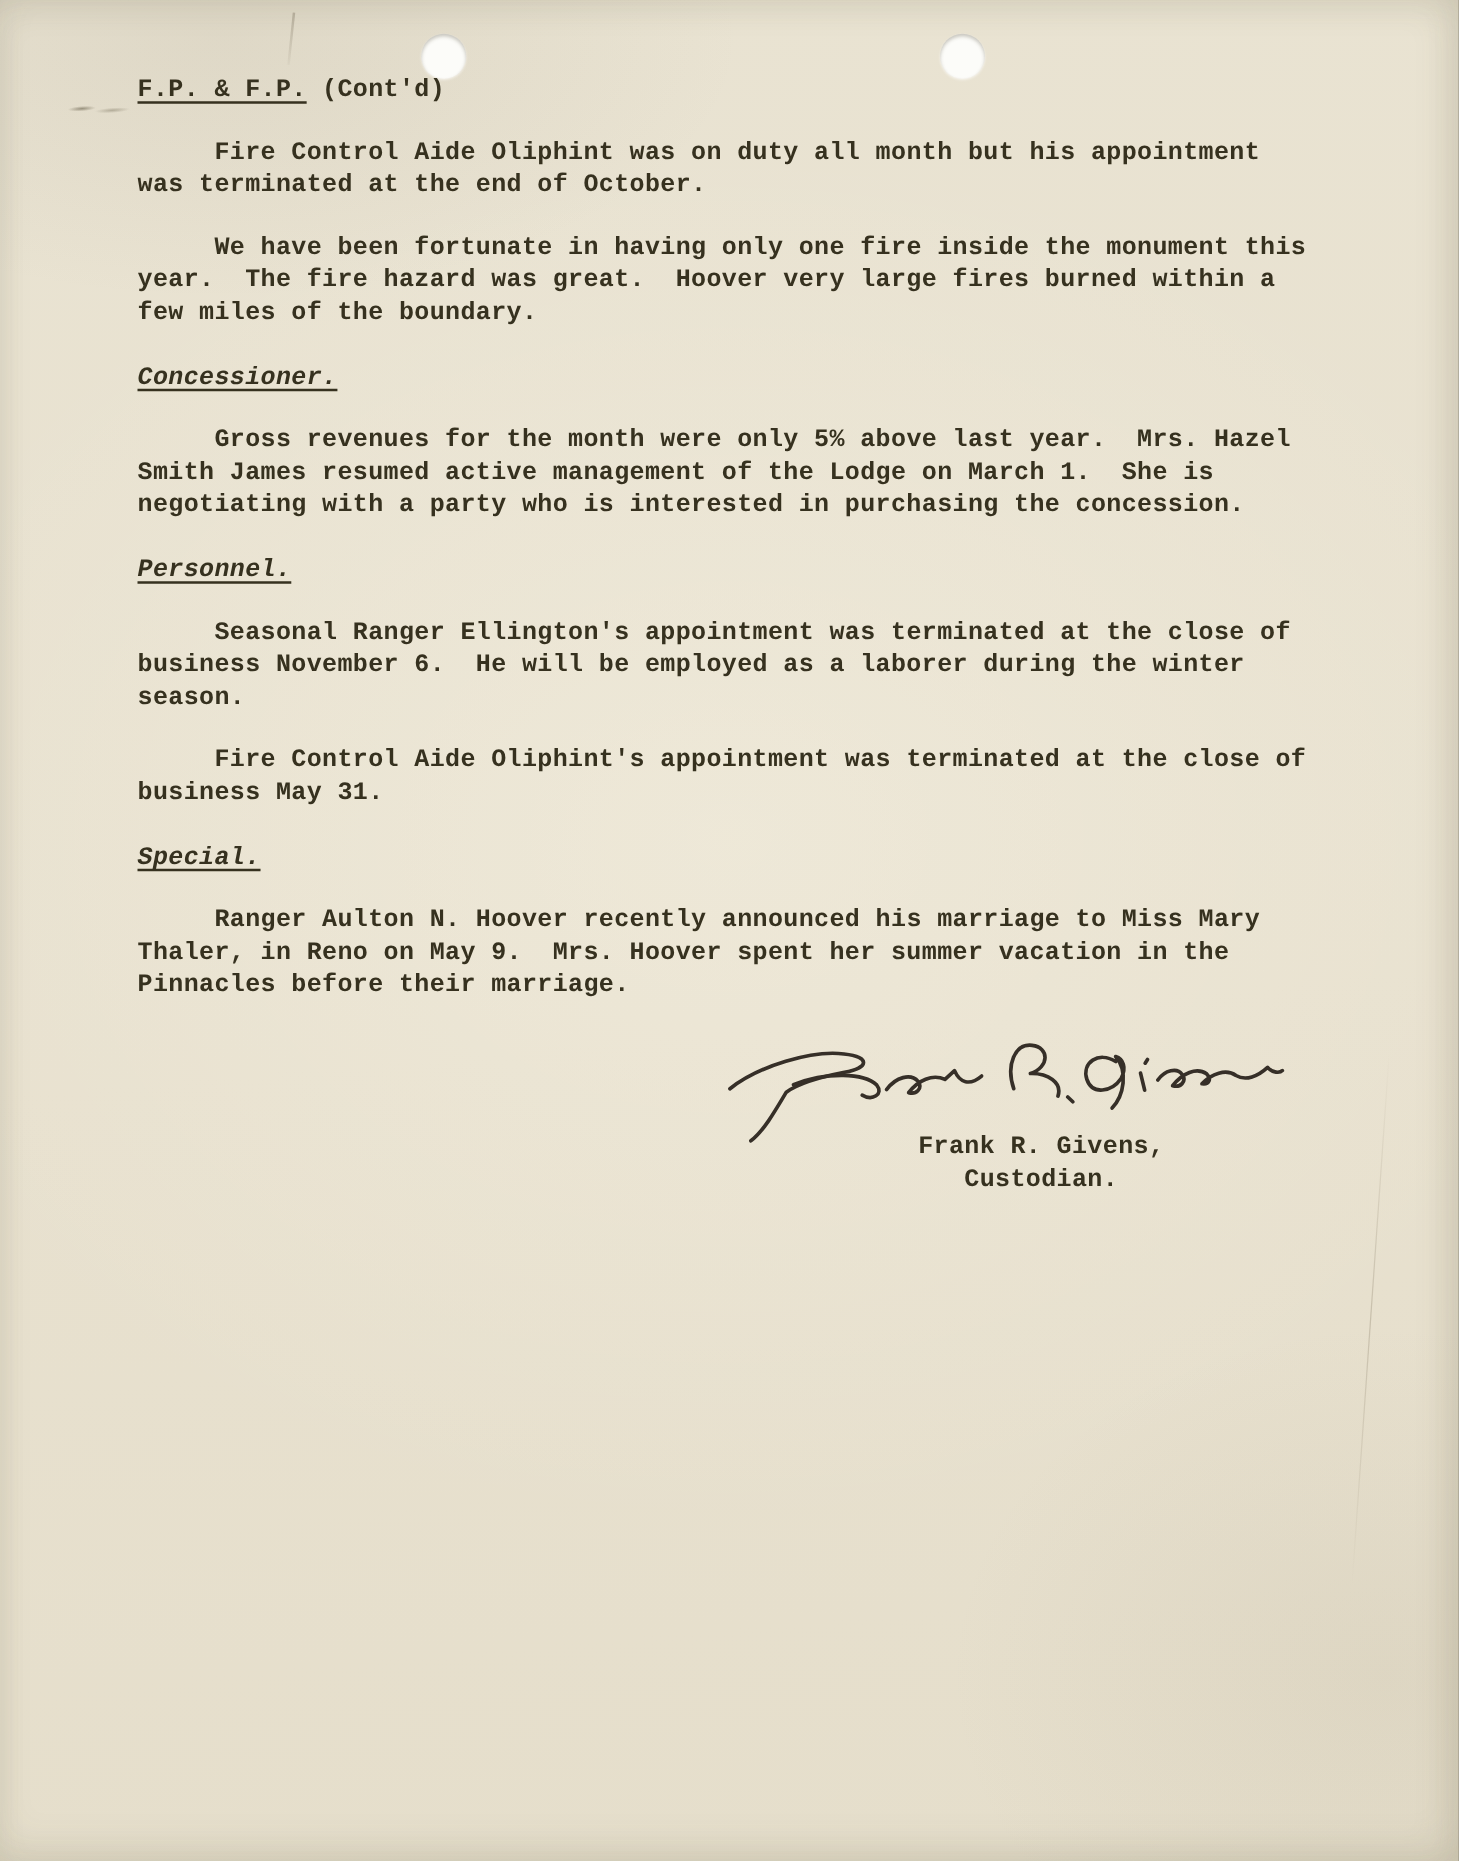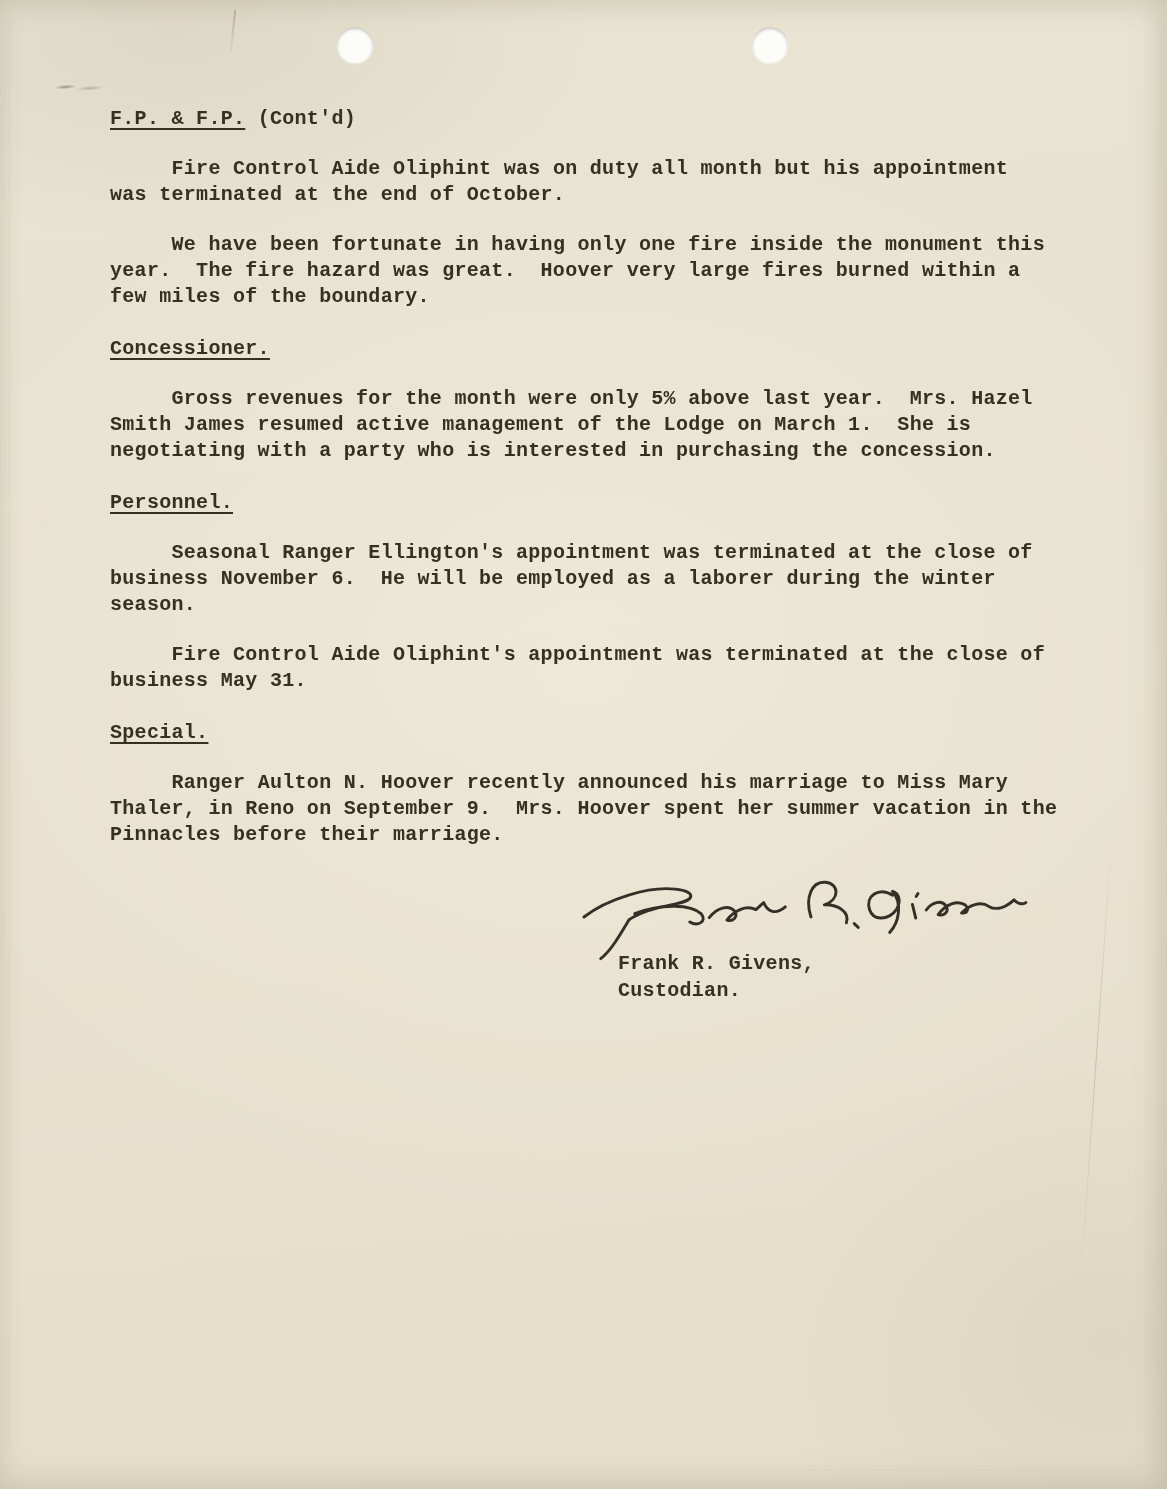--- a/index.html
+++ b/index.html
@@ -61,21 +61,21 @@
     position: absolute;
     right: 70px;
     top: 840px;
     width: 1px;
     height: 430px;
     background: linear-gradient(rgba(120,108,85,0.0), rgba(120,108,85,0.28), rgba(120,108,85,0.0));
     transform: rotate(4deg);
   }
   .content {
     position: relative;
-    padding: 106px 80px 0 110px;
+    padding: 60px 80px 0 110px;
     font-size: 20px;
     font-weight: 700;
     line-height: 26px;
     letter-spacing: 0.3px;
   }
   .doc-header {
     margin: 0;
     white-space: pre-wrap;
   }
   .u {
@@ -85,25 +85,26 @@
   }
   p.para {
     margin: 24px 0 0 0;
     white-space: pre-wrap;
   }
   h2.heading {
     margin: 26px 0 0 0;
     font-size: 20px;
     font-weight: 700;
     line-height: 26px;
+    font-style: italic;
   }
   .sig-block {
     margin: 14px 0 0 508px;
     width: 430px;
-    text-align: left;
+    text-align: center;
   }
   .sig-script {
     margin: 0 0 -10px -40px;
     transform: rotate(-1.5deg);
   }
   .sig-script svg { display: block; }
   .sig-typed div {
     line-height: 27px;
   }
 </style>
@@ -139,21 +140,21 @@
 
     <p class="para">     Seasonal Ranger Ellington's appointment was terminated at the close of
 business November 6.  He will be employed as a laborer during the winter season.</p>
 
     <p class="para">     Fire Control Aide Oliphint's appointment was terminated at the close of
 business May 31.</p>
 
     <h2 class="heading"><span class="u">Special.</span></h2>
 
     <p class="para">     Ranger Aulton N. Hoover recently announced his marriage to Miss Mary
-Thaler, in Reno on September 9.  Mrs. Hoover spent her summer vacation in the
+Thaler, in Reno on May 9.  Mrs. Hoover spent her summer vacation in the
 Pinnacles before their marriage.</p>
 
     <div class="sig-block">
       <div class="sig-script" aria-label="Frank R. Givens signature">
         <svg viewBox="0 0 460 100" width="450" height="98" xmlns="http://www.w3.org/2000/svg">
           <g fill="none" stroke="#262019" stroke-width="3" stroke-linecap="round" stroke-linejoin="round" opacity="0.92">
             <path d="M6,50 C30,32 74,20 100,24 C122,27 120,36 100,39 C82,42 64,46 52,54 C42,70 32,86 22,93"></path>
             <path d="M58,48 C86,38 116,40 126,50 C132,58 122,63 114,58"></path>
             <path d="M134,54 C142,44 154,41 160,48 C164,54 158,59 152,57 C160,47 172,42 182,47 L190,40 C194,50 202,53 212,45"></path>
             <path d="M238,56 C232,36 240,19 254,21 C268,23 268,39 252,44 C266,44 278,52 274,63 M282,64 l4,4"></path>

